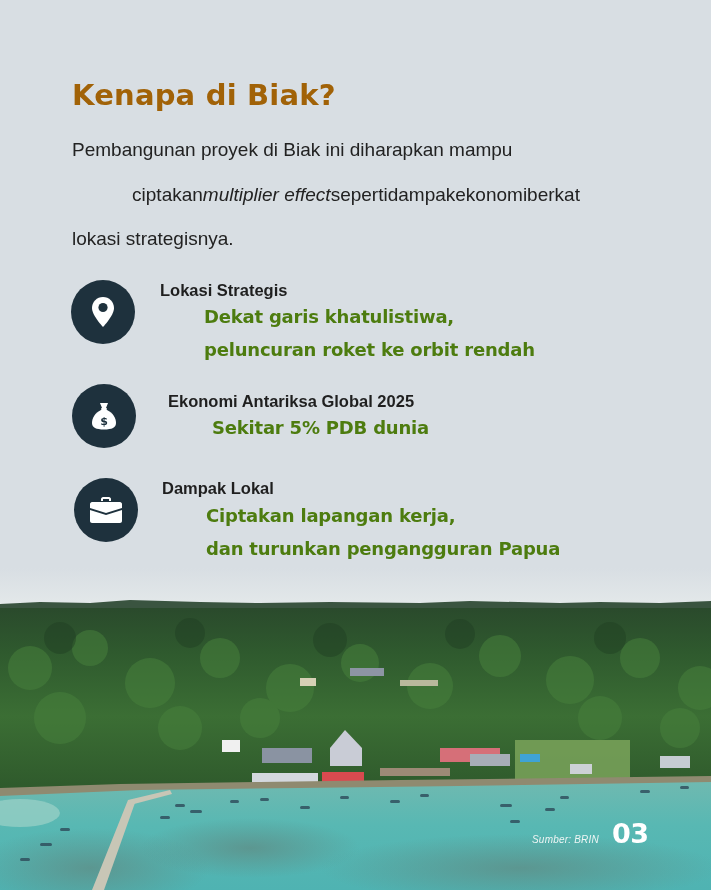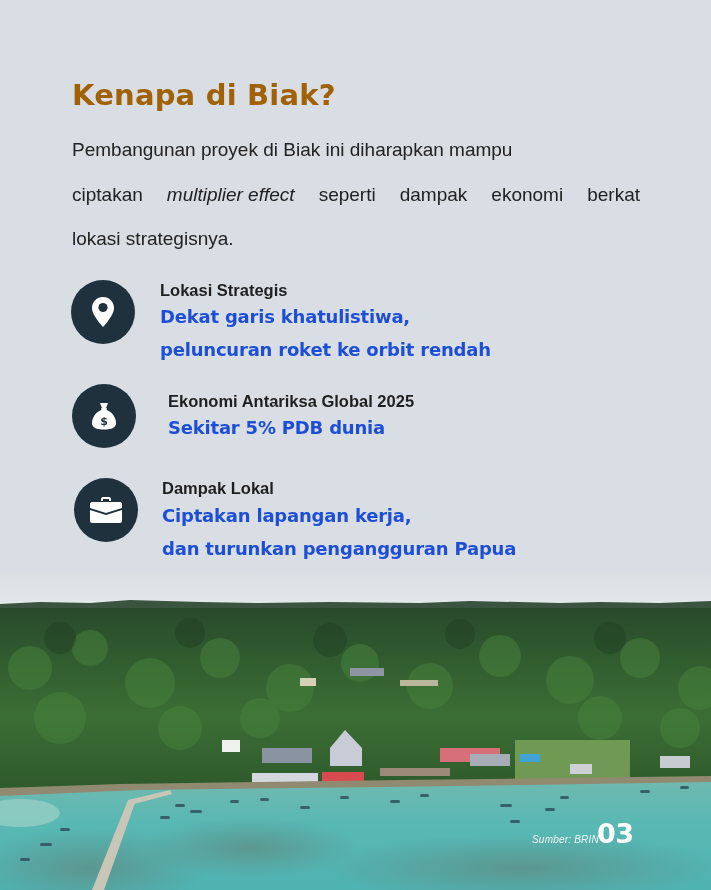--- a/index.html
+++ b/index.html
@@ -18,49 +18,49 @@
     }
     .para {
       position: absolute; left: 72px; top: 128px; width: 568px;
       font-size: 19px; line-height: 44.5px; color: #222;
       text-align: justify; text-align-last: left;
     }
     .para .line { display: block; text-align: justify; text-align-last: justify; white-space: nowrap; }
     .para .line.first { text-align-last: left; }
     .para .line.last { text-align-last: left; }
     .para em { font-style: italic; }
-    .para .ln2 { display: flex; justify-content: space-between; }
+    .para .ln2 { display: flex; justify-content: center; }
 
     .item { position: absolute; left: 0; width: 711px; }
     .circle {
       position: absolute; width: 64px; height: 64px; border-radius: 50%;
       background: #1e313d;
       display: flex; align-items: center; justify-content: center;
     }
     .circle svg { display: block; }
     .item-text { position: absolute; }
     .item-label {
       font-size: 16.5px; color: #1f1f1f; line-height: 22px; font-weight: bold;
     }
     .item-value {
-      font-size: 18px; font-weight: 700; color: #1d4ed8; line-height: 29px;
-      font-family: "DejaVu Sans", sans-serif; letter-spacing: -0.2px;
+      font-size: 18px; font-weight: 700; color: #4d7c0f; line-height: 29px;
+      font-family: "DejaVu Sans", sans-serif; letter-spacing: -0.2px; margin-left: 44px;
     }
 
     .photo {
       position: absolute; left: 0; top: 568px; width: 711px; height: 322px;
       overflow: hidden;
     }
     .photo svg { display: block; }
     .footer-src {
       position: absolute; left: 532px; top: 834px;
       font-size: 10px; color: #eef5f4; letter-spacing: 0.2px; font-style: italic;
     }
     .page-num {
-      position: absolute; left: 597px; top: 818px;
+      position: absolute; left: 612px; top: 818px;
       font-size: 27px; font-weight: 700; color: #ffffff;
       font-family: "DejaVu Sans", sans-serif; letter-spacing: -0.5px;
     }
   </style>
 </head>
 <body>
 
 <h1 class="title">Kenapa di Biak?</h1>
 
 <div class="para">

